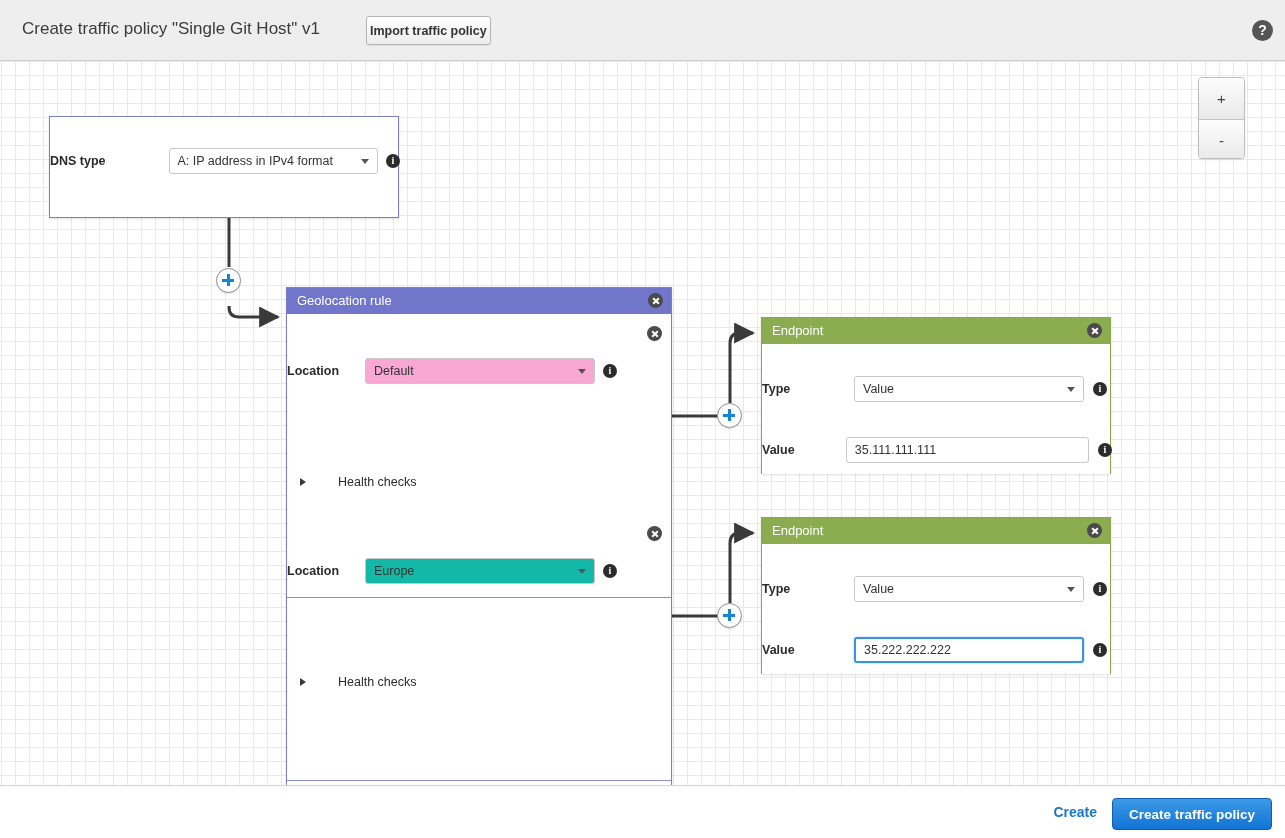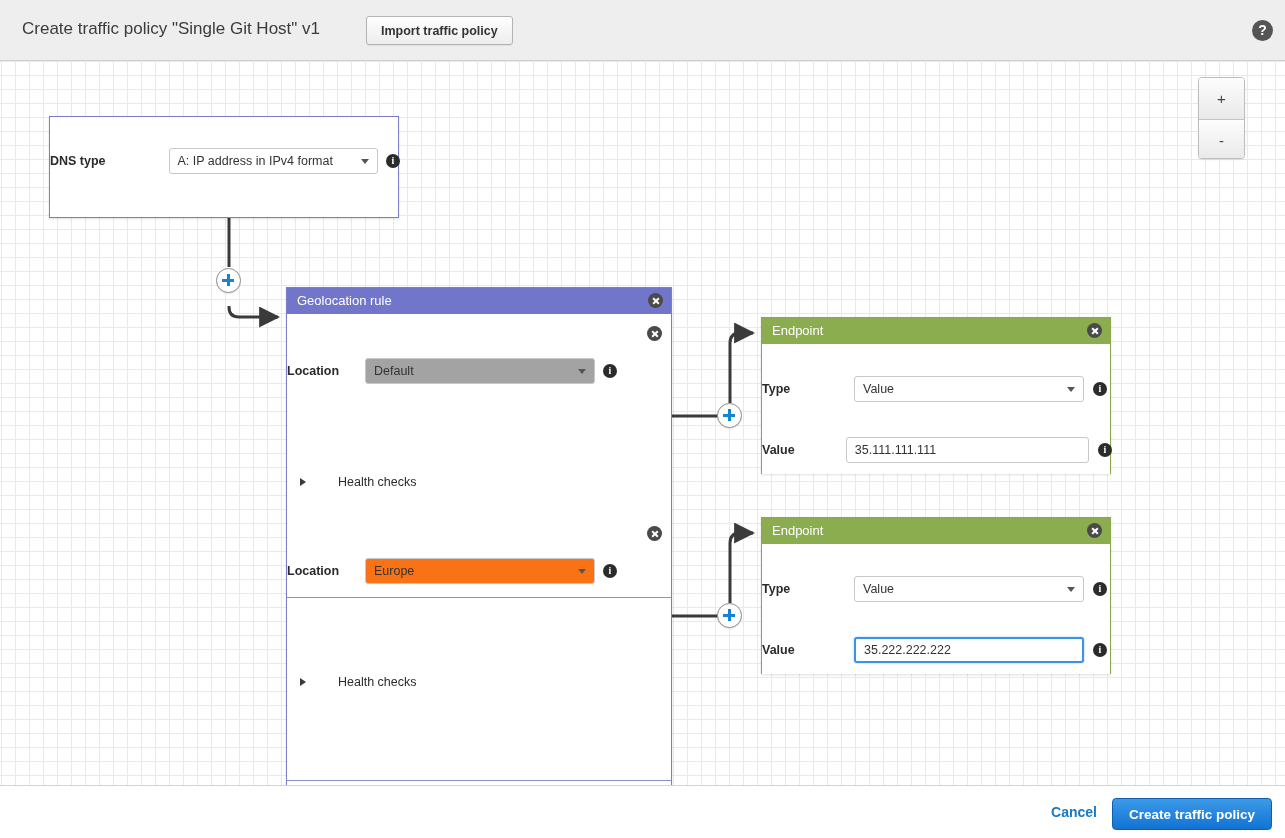--- a/index.html
+++ b/index.html
@@ -16,21 +16,21 @@
     position: absolute; left: 0; top: 0; width: 1285px; height: 61px;
     background: #eeeeee;
     border-bottom: 1px solid #cfcfcf;
   }
   #page-title {
     position: absolute; left: 22px; top: 19px;
     font-size: 17px; color: #3b3b3b; white-space: nowrap;
   }
   #import-btn {
     position: absolute; left: 366px; top: 16px;
-    height: 29px; padding: 0 14px;
+    height: 29px; padding: 0 3px;
     background: linear-gradient(180deg,#fefefe 0%,#ededed 100%);
     border: 1px solid #b4b4b4; border-radius: 3px;
     font-family: "Liberation Sans", sans-serif;
     font-size: 12.5px; font-weight: bold; color: #333;
     cursor: pointer;
     box-shadow: 0 1px 1px rgba(0,0,0,.07);
   }
   #help-icon {
     position: absolute; right: 12px; top: 20px;
     width: 21px; height: 21px; border-radius: 50%;
@@ -223,38 +223,38 @@
     <div class="node-header">
       <span>Geolocation rule</span>
       <span class="close-icon"></span>
     </div>
     <div class="node-body" style="height:503px;">
 
       <div>
         <span class="close-icon" style="right:9px; top:12px;"></span>
         <div class="field-row" style="left:0; top:44px; width:351px;">
           <div class="field-label" style="width:58px;">Location</div>
-          <div class="select-box" style="width:230px; margin-left:20px; background:#a3a3a3;">
+          <div class="select-box" style="width:230px; margin-left:20px; background:#f9a8d4;">
             <span>Default</span>
             <span class="caret"></span>
           </div>
           <div class="info-icon" style="margin-left:8px;">i</div>
         </div>
         <div class="disclosure" style="left:13px; top:161px;">
           <span class="tri"></span>
           <span class="disclosure-label">Health checks</span>
         </div>
         <div class="section-divider" style="top:283px;"></div>
       </div>
 
       <div>
         <span class="close-icon" style="right:9px; top:212px;"></span>
         <div class="field-row" style="left:0; top:244px; width:351px;">
           <div class="field-label" style="width:58px;">Location</div>
-          <div class="select-box" style="width:230px; margin-left:20px; background:#f97316;">
+          <div class="select-box" style="width:230px; margin-left:20px; background:#14b8a6;">
             <span>Europe</span>
             <span class="caret"></span>
           </div>
           <div class="info-icon" style="margin-left:8px;">i</div>
         </div>
         <div class="disclosure" style="left:13px; top:361px;">
           <span class="tri"></span>
           <span class="disclosure-label">Health checks</span>
         </div>
       </div>
@@ -315,15 +315,15 @@
   </div>
 
   <div id="zoom-ctl">
     <button class="zoom-btn" id="zoom-in">+</button>
     <button class="zoom-btn" id="zoom-out">-</button>
   </div>
 
 </div>
 
 <div id="footer">
-  <span id="cancel-link">Cancel</span>
+  <span id="cancel-link">Create</span>
   <button id="create-btn">Create traffic policy</button>
 </div>
 
 </body></html>

